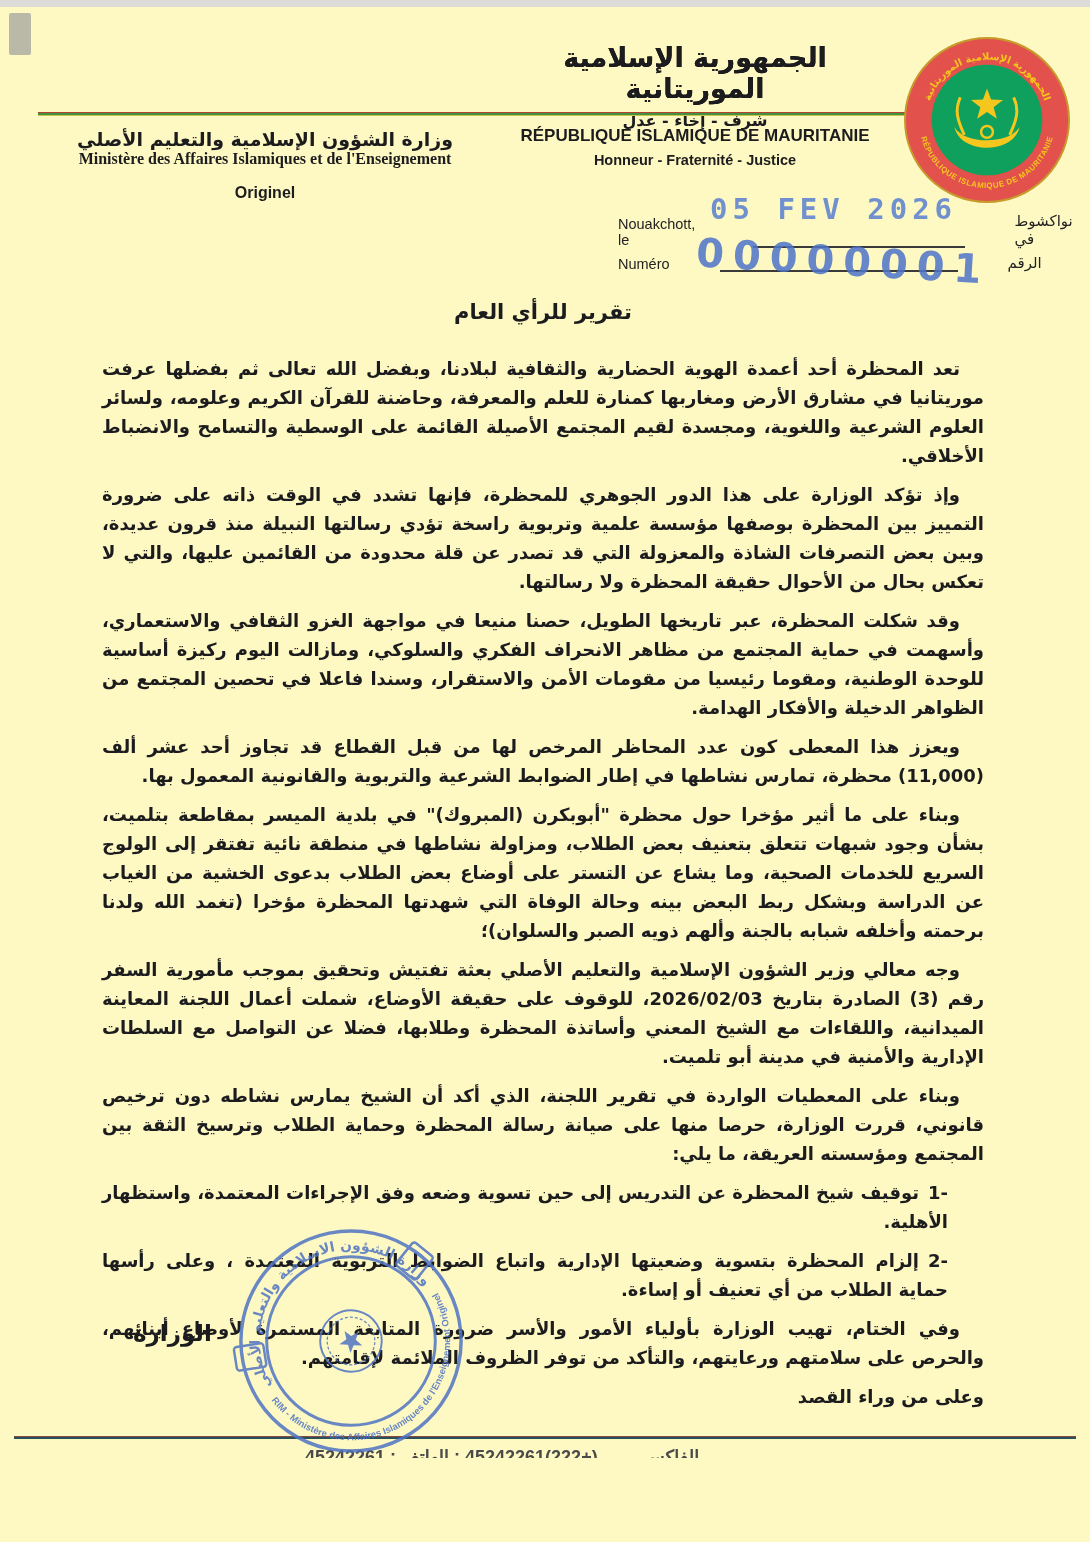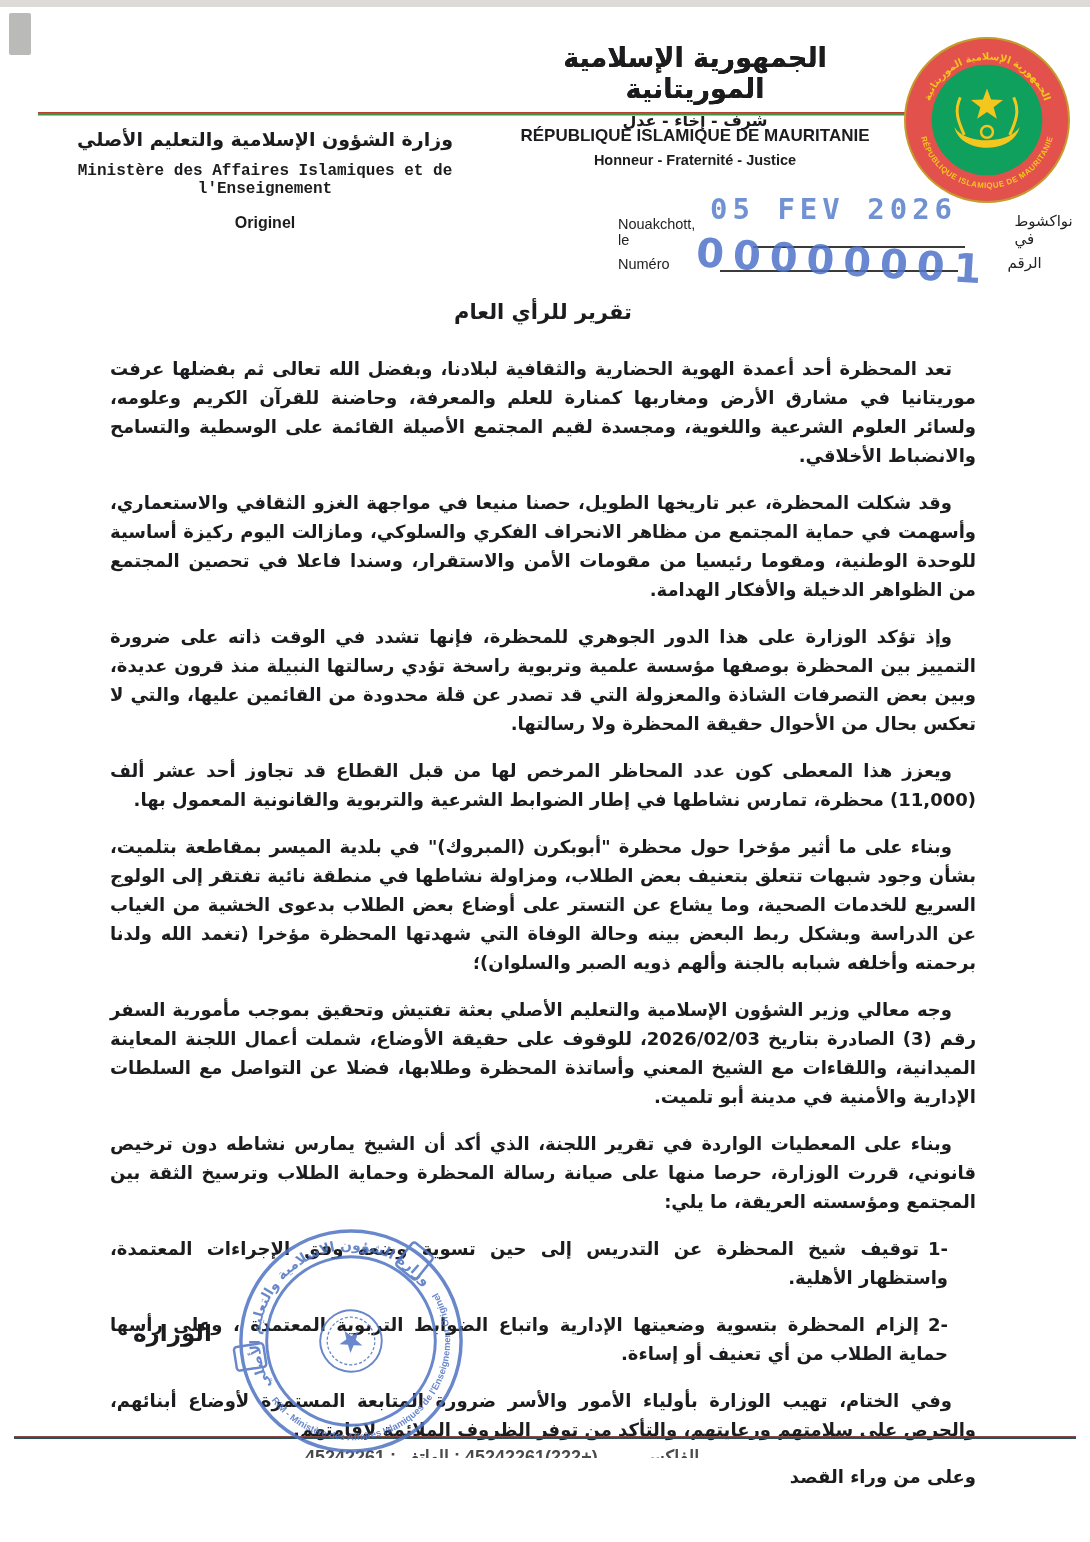--- a/index.html
+++ b/index.html
@@ -1,39 +1,39 @@
 <!DOCTYPE html>
 <html lang="ar"><head>
 <meta charset="utf-8">
 <style>
   html,body { margin:0; padding:0; background:#e8e8e6; }
   .page {
     position:relative; width:1090px; height:1542px; margin:0 auto;
-    background:#ffffff; overflow:hidden;
+    background:#fef9c3; overflow:hidden;
     font-family:"DejaVu Sans", sans-serif; color:#1c1c1e;
   }
   
   .scan-topedge { position:absolute; left:0; top:0; width:100%; height:7px; background:#dcdbd7; }
   .scan-corner  { position:absolute; left:9px; top:13px; width:22px; height:42px; background:#9d9d9b; opacity:.7; border-radius:2px; }
 
   
   .calligraphy-block { position:absolute; left:510px; top:42px; width:370px; text-align:center; }
   .calligraphy { font-size:27px; font-weight:bold; text-shadow:0 0 .6px #000; }
   .motto-ar { font-size:16px; font-weight:bold; margin-top:7px; }
 
   .emblem { position:absolute; left:903px; top:36px; width:168px; height:168px; z-index:2; }
   .emb-ar { font-size:10px; font-weight:bold; fill:#f4c61e; }
   .emb-fr { font-size:8px; font-weight:bold; fill:#f4c61e; font-family:"Liberation Sans",sans-serif; letter-spacing:.5px; }
 
   .flag-rule { position:absolute; left:38px; top:112px; width:1014px; height:4px;
     background:linear-gradient(to bottom,#b93f31 0 34%, #3e9440 34% 68%, #cfc14b 68% 100%); }
 
   .ministry-block { position:absolute; left:60px; top:128px; width:410px; text-align:center; font-weight:bold; }
   .ministry-ar { font-size:19px; }
-  .ministry-fr { font-family:Liberation Mono, monospace; font-size:16px; margin-top:12px; }
+  .ministry-fr { font-family:Liberation Serif, serif; font-size:16px; }
   .ministry-fr2 { font-family:"Liberation Sans",sans-serif; font-size:16px; margin-top:16px; }
 
   .republic-block { position:absolute; left:505px; top:126px; width:380px; text-align:center;
     font-family:"Liberation Sans",sans-serif; font-weight:bold; }
   .republic-title { font-size:17px; }
   .republic-motto { font-size:14.5px; margin-top:6px; }
 
   .date-stamp { position:absolute; left:710px; top:192px; font-family:"DejaVu Sans Mono",monospace;
     font-weight:bold; font-size:29px; color:#6488cf; letter-spacing:5px; opacity:.92; }
 
@@ -46,21 +46,21 @@
   .numero-row .blank-line { width:238px; }
   .ar-label { font-size:15px; }
 
   .numero-value { position:absolute; left:696px; top:238px; font-size:40px; font-weight:bold;
     color:#4f74c9; letter-spacing:9px; transform:rotate(3.4deg); opacity:.85; z-index:1; }
 
   
   .doc-body { position:absolute; left:92px; top:298px; width:902px; direction:rtl;
     font-size:18px; font-weight:bold; line-height:29px; text-align:justify; }
   .doc-title { text-align:center; font-size:21px; font-weight:bold; margin:0 0 27px 0; }
-  .doc-body p { margin:18px; text-indent:24px; }
+  .doc-body p { margin:10px; text-indent:24px; }
   .doc-body p.decision { margin-right:46px; text-indent:0; }
   .decision .num { display:inline-block; direction:ltr; unicode-bidi:isolate; margin-left:9px; }
   .tagline { text-indent:0 !important; text-align:right; margin-left:82px !important; }
 
   
   .signature { position:absolute; left:133px; top:1320px; font-size:23px; font-weight:bold; }
   .stamp { position:absolute; left:232px; top:1222px; width:238px; height:238px;
     transform:rotate(-33deg); opacity:.85; z-index:3; }
   .stamp-stroke { fill:none; stroke:#4f74c4; }
   .st-ar { font-size:14px; font-weight:bold; fill:#4f74c4; }
@@ -129,22 +129,22 @@
     <span class="blank-line"></span>
     <span class="ar-label">الرقم</span>
   </div>
 
   <div class="numero-value">00000001</div>
 
   <div class="doc-body">
     <div class="doc-title">تقرير للرأي العام</div>
 
     <p>تعد المحظرة أحد أعمدة الهوية الحضارية والثقافية لبلادنا، وبفضل الله تعالى ثم بفضلها عرفت موريتانيا في مشارق الأرض ومغاربها كمنارة للعلم والمعرفة، وحاضنة للقرآن الكريم وعلومه، ولسائر العلوم الشرعية واللغوية، ومجسدة لقيم المجتمع الأصيلة القائمة على الوسطية والتسامح والانضباط الأخلاقي.</p>
+    <p>وإذ تؤكد الوزارة على هذا الدور الجوهري للمحظرة، فإنها تشدد في الوقت ذاته على ضرورة التمييز بين المحظرة بوصفها مؤسسة علمية وتربوية راسخة تؤدي رسالتها النبيلة منذ قرون عديدة، وبين بعض التصرفات الشاذة والمعزولة التي قد تصدر عن قلة محدودة من القائمين عليها، والتي لا تعكس بحال من الأحوال حقيقة المحظرة ولا رسالتها.</p>
     <p>وقد شكلت المحظرة، عبر تاريخها الطويل، حصنا منيعا في مواجهة الغزو الثقافي والاستعماري، وأسهمت في حماية المجتمع من مظاهر الانحراف الفكري والسلوكي، ومازالت اليوم ركيزة أساسية للوحدة الوطنية، ومقوما رئيسيا من مقومات الأمن والاستقرار، وسندا فاعلا في تحصين المجتمع من الظواهر الدخيلة والأفكار الهدامة.</p>
-    <p>وإذ تؤكد الوزارة على هذا الدور الجوهري للمحظرة، فإنها تشدد في الوقت ذاته على ضرورة التمييز بين المحظرة بوصفها مؤسسة علمية وتربوية راسخة تؤدي رسالتها النبيلة منذ قرون عديدة، وبين بعض التصرفات الشاذة والمعزولة التي قد تصدر عن قلة محدودة من القائمين عليها، والتي لا تعكس بحال من الأحوال حقيقة المحظرة ولا رسالتها.</p>
     <p>ويعزز هذا المعطى كون عدد المحاظر المرخص لها من قبل القطاع قد تجاوز أحد عشر ألف (11,000) محظرة، تمارس نشاطها في إطار الضوابط الشرعية والتربوية والقانونية المعمول بها.</p>
     <p>وبناء على ما أثير مؤخرا حول محظرة "أبوبكرن (المبروك)" في بلدية الميسر بمقاطعة بتلميت، بشأن وجود شبهات تتعلق بتعنيف بعض الطلاب، ومزاولة نشاطها في منطقة نائية تفتقر إلى الولوج السريع للخدمات الصحية، وما يشاع عن التستر على أوضاع بعض الطلاب بدعوى الخشية من الغياب عن الدراسة وبشكل ربط البعض بينه وحالة الوفاة التي شهدتها المحظرة مؤخرا (تغمد الله ولدنا برحمته وأخلفه شبابه بالجنة وألهم ذويه الصبر والسلوان)؛</p>
     <p>وجه معالي وزير الشؤون الإسلامية والتعليم الأصلي بعثة تفتيش وتحقيق بموجب مأمورية السفر رقم (3) الصادرة بتاريخ 2026/02/03، للوقوف على حقيقة الأوضاع، شملت أعمال اللجنة المعاينة الميدانية، واللقاءات مع الشيخ المعني وأساتذة المحظرة وطلابها، فضلا عن التواصل مع السلطات الإدارية والأمنية في مدينة أبو تلميت.</p>
     <p>وبناء على المعطيات الواردة في تقرير اللجنة، الذي أكد أن الشيخ يمارس نشاطه دون ترخيص قانوني، قررت الوزارة، حرصا منها على صيانة رسالة المحظرة وحماية الطلاب وترسيخ الثقة بين المجتمع ومؤسسته العريقة، ما يلي:</p>
 
     <p class="decision">
       <span class="num">1-</span><span>توقيف شيخ المحظرة عن التدريس إلى حين تسوية وضعه وفق الإجراءات المعتمدة، واستظهار الأهلية.</span>
     </p>
     <p class="decision">
       <span class="num">2-</span><span>إلزام المحظرة بتسوية وضعيتها الإدارية واتباع الضوابط التربوية المعتمدة ، وعلى رأسها حماية الطلاب من أي تعنيف أو إساءة.</span>

